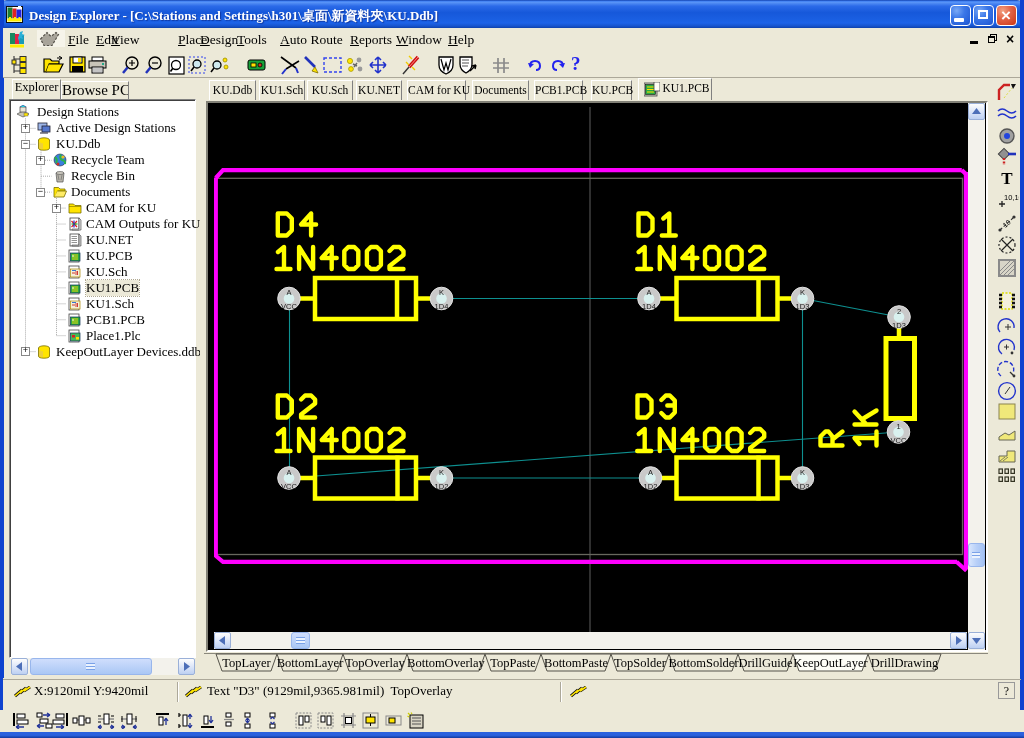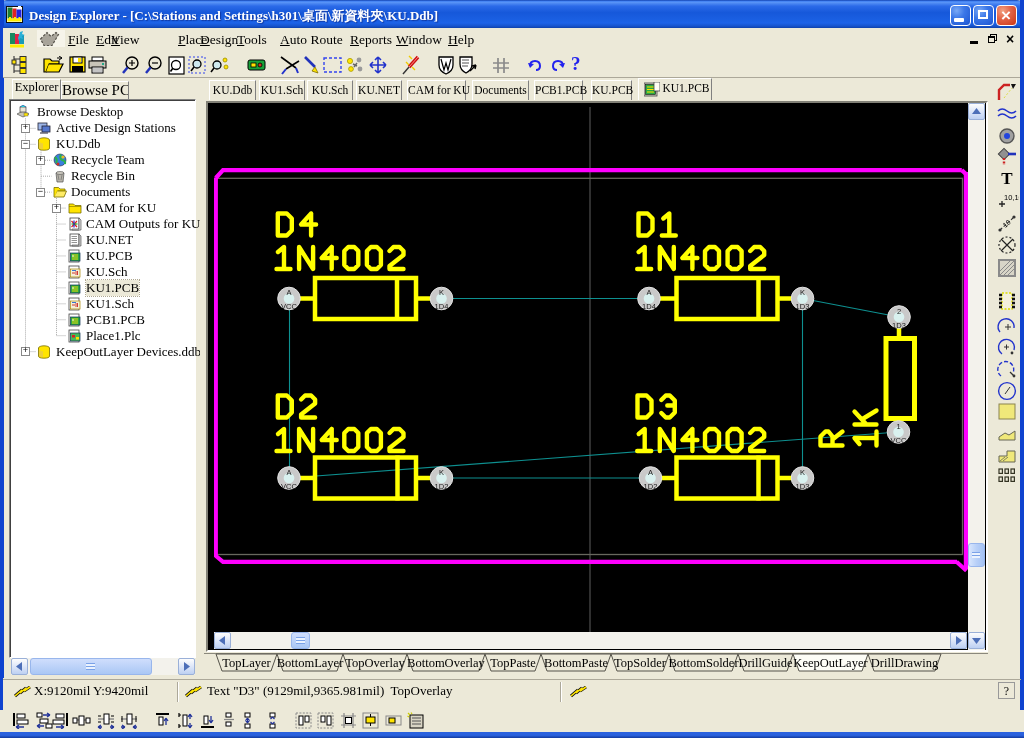--- a/index.html
+++ b/index.html
@@ -235,21 +235,21 @@
 <path d="M46.5,219.75 H56.5" stroke="#aaa" stroke-width="1" stroke-dasharray="1 1"></path>
 <path d="M46.5,235.7 H56.5" stroke="#aaa" stroke-width="1" stroke-dasharray="1 1"></path>
 <path d="M15.5,251.65 H26" stroke="#aaa" stroke-width="1" stroke-dasharray="1 1"></path>
 </svg>
 <svg class="abs" style="left:6px;top:5px" width="14" height="14" viewBox="0 0 14 14">
         <path d="M1,9 L7,6 L13,9 L7,12 Z" fill="#c8c4b8" stroke="#555" stroke-width="0.7"></path>
         <rect x="4" y="2" width="6" height="5" fill="#e8e4d8" stroke="#444" stroke-width="0.7"></rect>
         <path d="M4,2 L7,0 L10,2" fill="#2ad4d4" stroke="#118" stroke-width="0.5"></path>
         <rect x="8" y="8" width="4" height="3" fill="#ffe400" stroke="#665" stroke-width="0.5"></rect>
       </svg>
-<div class="abs trow" style="left:27px;top:4px">Browse Desktop</div>
+<div class="abs trow" style="left:27px;top:4px">Design Stations</div>
 <div class="abs pmbox" style="left:11px;top:24px">+</div>
 <svg class="abs" style="left:27px;top:21px" width="14" height="14" viewBox="0 0 14 14">
         <rect x="1" y="2" width="9" height="7" fill="#9db6e8" stroke="#223" stroke-width="0.8"></rect>
         <rect x="5" y="5" width="8" height="6" fill="#5577cc" stroke="#223" stroke-width="0.8"></rect>
         <path d="M3,12 H11" stroke="#445" stroke-width="1.2"></path>
       </svg>
 <div class="abs trow" style="left:46px;top:20px">Active Design Stations</div>
 <div class="abs pmbox" style="left:11px;top:40px">−</div>
 <svg class="abs" style="left:27px;top:37px" width="14" height="14" viewBox="0 0 14 14">
         <ellipse cx="7" cy="3" rx="5.5" ry="2.2" fill="#ffe400" stroke="#7a6e00" stroke-width="0.8"></ellipse>

